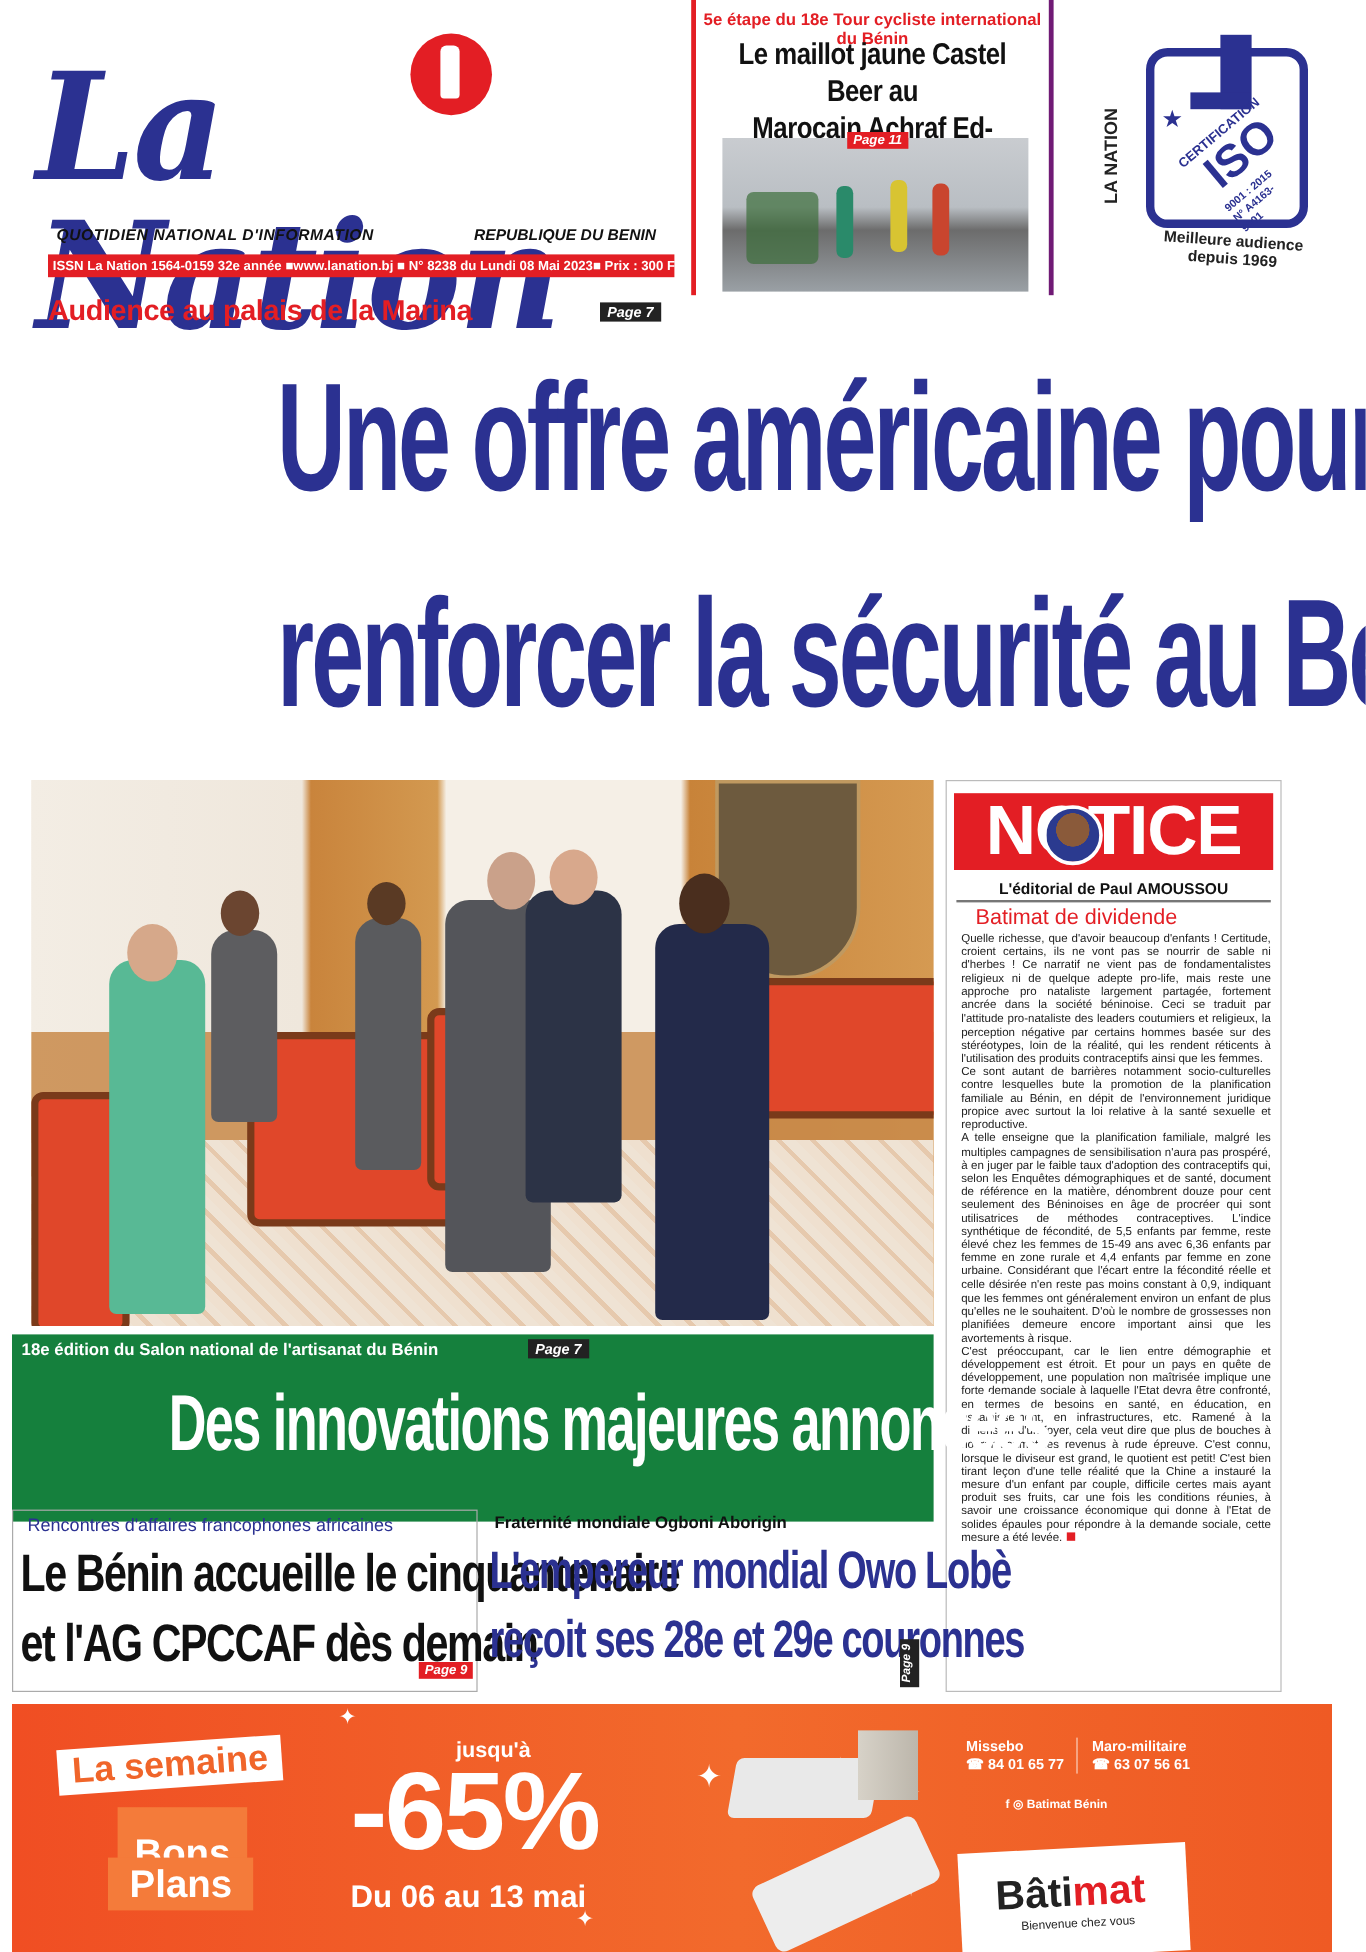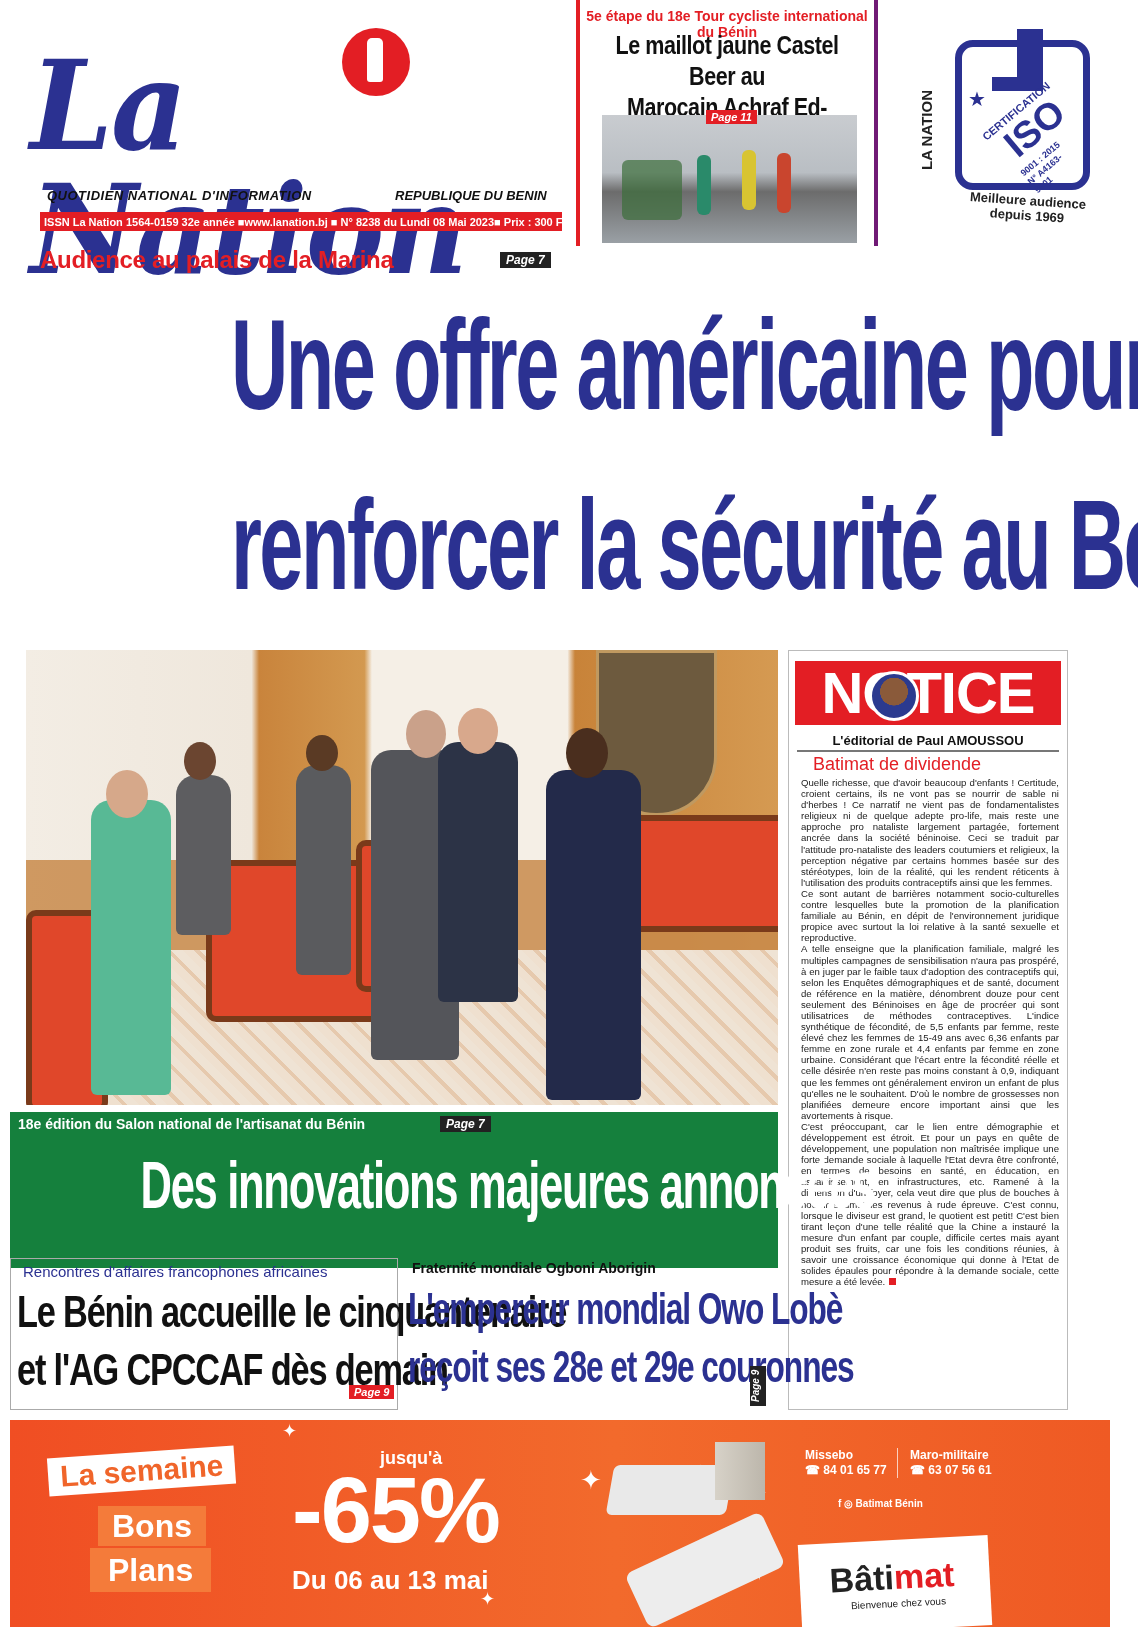--- a/index.html
+++ b/index.html
@@ -63,21 +63,21 @@
   .story-left .kick{position:absolute;left:12px;top:4px;color:#2b3191;font-size:15px;font-weight:normal;}
   .story-left .title{position:absolute;left:-40px;top:24px;width:460px;color:#111;font-size:44px;font-weight:bold;line-height:58px;letter-spacing:-1.5px;transform:scaleX(.78);transform-origin:left top;left:6px;white-space:nowrap;}
   .story-left .pg{position:absolute;left:338px;top:126px;background:#e31e24;color:#fff;font-size:11px;font-weight:bold;font-style:italic;padding:1px 5px;}
   .story-right{left:408px;top:1258px;width:370px;height:152px;}
   .story-right .kick{position:absolute;left:4px;top:2px;color:#111;font-size:14px;font-weight:bold;}
   .story-right .title{position:absolute;left:0;top:22px;color:#2b3191;font-size:44px;font-weight:bold;line-height:58px;letter-spacing:-1.5px;transform:scaleX(.72);transform-origin:left top;white-space:nowrap;}
   .story-right .pg{position:absolute;left:342px;top:108px;width:16px;height:40px;background:#222;color:#fff;font-size:10px;font-weight:bold;font-style:italic;writing-mode:vertical-rl;transform:rotate(180deg);text-align:center;}
   
   .ad{left:10px;top:1420px;width:1100px;height:207px;background:linear-gradient(90deg,#f04e23 0%,#f26a2c 55%,#ef5a24 100%);overflow:hidden;}
   .ad-sem{position:absolute;left:38px;top:32px;background:#fff;color:#f0652a;font-size:30px;font-weight:bold;padding:2px 12px;transform:rotate(-4deg);}
-  .ad-bons{position:absolute;left:88px;top:86px;background:#f47b3a;color:#fff;font-size:32px;font-weight:bold;padding:0 14px;line-height:40px;}
+  .ad-bons{position:absolute;left:88px;top:86px;background:#f47b3a;color:#fff;font-size:32px;font-weight:bold;padding:18px 14px;line-height:40px;}
   .ad-plans{position:absolute;left:80px;top:128px;background:#f47b3a;color:#fff;font-size:32px;font-weight:bold;padding:0 18px;line-height:44px;}
   .ad-upto{position:absolute;left:370px;top:28px;color:#fff;font-size:18px;font-weight:bold;}
   .ad-pct{position:absolute;left:282px;top:40px;color:#fff;font-size:92px;font-weight:bold;line-height:100px;letter-spacing:-2px;}
   .ad-dates{position:absolute;left:282px;top:145px;color:#fff;font-size:26px;font-weight:bold;}
   .spark{position:absolute;color:#fff;font-size:18px;}
   .sink{position:absolute;left:600px;top:45px;width:120px;height:50px;background:#e9e9e9;border-radius:6px;transform:skewX(-10deg);}
   .tiles{position:absolute;left:705px;top:22px;width:50px;height:58px;background:linear-gradient(90deg,#d7d2c8,#bcb6ab);}
   .tub{position:absolute;left:620px;top:120px;width:150px;height:60px;background:#ededed;border-radius:8px;transform:rotate(-25deg);}
   .ad-store1{position:absolute;left:795px;top:28px;color:#fff;font-size:12px;font-weight:bold;line-height:15px;}
   .ad-store2{position:absolute;left:900px;top:28px;color:#fff;font-size:12px;font-weight:bold;line-height:15px;}

